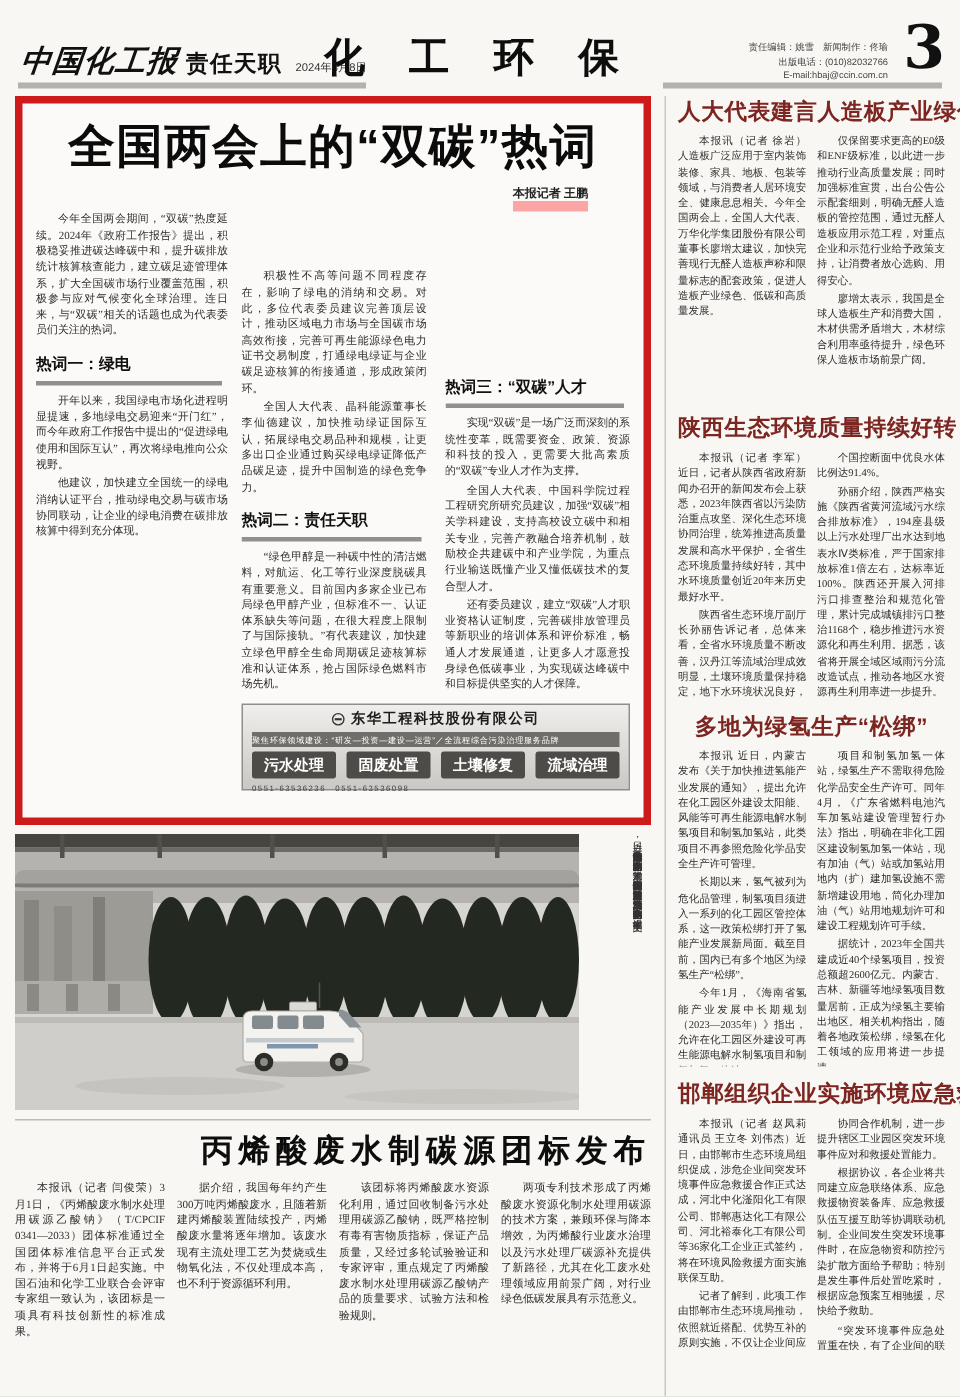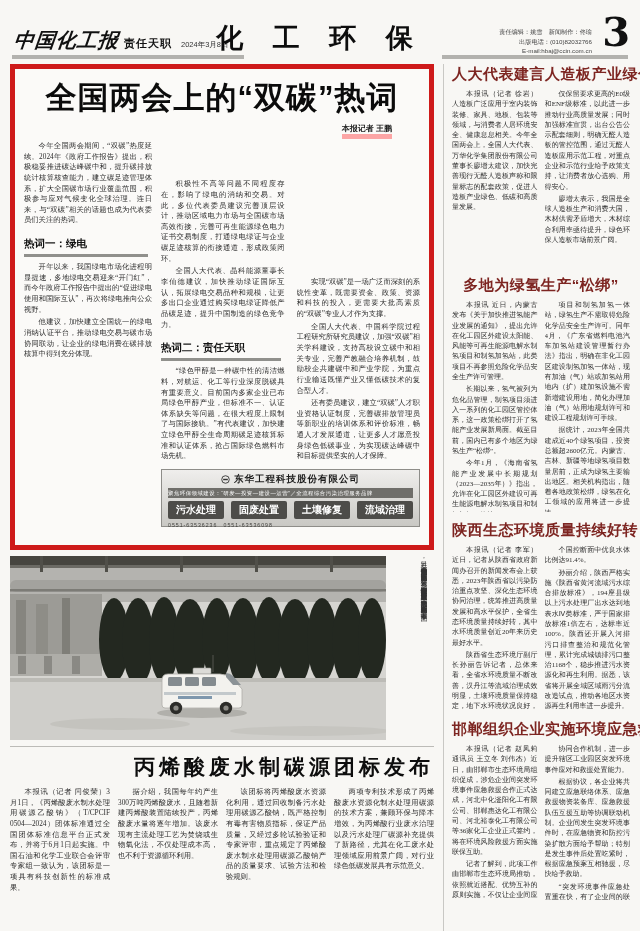--- a/index.html
+++ b/index.html
@@ -4,21 +4,21 @@
 <style>
   html,body{margin:0;padding:0;background:#d9d8d4;}
   .page{position:relative;width:640px;height:931px;margin:0 auto;background:#f8f7f4;
         font-family:"Liberation Sans",sans-serif;color:#222;overflow:hidden;}
 
   
   .header{position:relative;height:62px;}
   .masthead{position:absolute;left:14px;top:27px;display:flex;align-items:baseline;gap:5px;}
   .logo{font-family:"DejaVu Serif",serif;font-style:italic;font-weight:bold;font-size:20px;
         transform:skewX(-6deg);letter-spacing:1px;color:#111;}
-  .slogan{font-weight:bold;font-size:11px;letter-spacing:1px;color:#111;}
+  .slogan{font-weight:bold;font-size:15px;letter-spacing:1px;color:#111;}
   .mdate{font-size:7.5px;color:#333;margin-left:4px;}
   .section-title{position:absolute;left:50%;transform:translateX(-50%);top:20px;
         font-size:27px;font-weight:bold;letter-spacing:11px;color:#0d0d0d;white-space:nowrap;}
   .header-info{position:absolute;right:48px;top:27px;text-align:right;font-size:6.2px;
         line-height:1.55;color:#444;}
   .pagenum{position:absolute;right:10px;top:12px;font-size:40px;font-weight:bold;
         font-family:"DejaVu Serif",serif;color:#111;line-height:1;}
   .rule{position:absolute;top:55px;height:4px;background:#b3b2ae;}
   .rule.l{left:12px;width:232px;}
   .rule.r{right:12px;width:186px;}
@@ -27,21 +27,21 @@
   .main{display:flex;padding:2px 10px 0;gap:9px;}
   .leftcol{width:424px;flex:0 0 424px;}
   .rail{flex:1;border-left:1px solid #c9c8c4;padding-left:8px;min-width:0;}
 
   
   .lead-box{box-sizing:border-box;height:486px;border:5px solid #ce1a1a;
         padding:6px 9px 8px;background:#fbfaf8;}
   .lead-head{margin:2px 0 0;font-size:31px;font-weight:bold;text-align:center;
         letter-spacing:1px;color:#0b0b0b;white-space:nowrap;}
   .byline{text-align:right;font-size:8px;color:#222;padding-right:28px;margin-top:4px;}
-  .byline span{border-bottom:5px solid #fca5a5;padding-bottom:1px;font-weight:bold;}
+  .byline span{border-bottom:7px solid #fca5a5;padding-bottom:1px;font-weight:bold;}
   .lead-cols{display:flex;gap:9px;margin-top:7px;height:386px;}
   .colA{width:128px;flex:0 0 128px;overflow:hidden;}
   .rightpart{flex:1;display:flex;flex-direction:column;min-width:0;}
   .cols23{display:flex;gap:12px;flex:1;overflow:hidden;align-items:flex-end;}
   .colB{flex:1;overflow:hidden;min-width:0;}
   p.para{margin:0 0 2px;text-indent:2em;font-size:7.3px;line-height:1.46;
         text-align:justify;color:#2d2d2d;font-family:Liberation Serif, serif;}
   .subhead{margin:7px 0 5px;}
   .subhead .t{font-size:10.5px;font-weight:bold;color:#111;}
   .subrule{height:3px;background:#90908c;margin-top:3px;width:97%;}
@@ -136,20 +136,24 @@
                   </div>
                 <div class="subhead">
                   <span class="t">热词二：责任天职</span>
                   <div class="subrule"></div>
                 </div>
                 <div>
                     <p class="para">“绿色甲醇是一种碳中性的清洁燃料，对航运、化工等行业深度脱碳具有重要意义。目前国内多家企业已布局绿色甲醇产业，但标准不一、认证体系缺失等问题，在很大程度上限制了与国际接轨。”有代表建议，加快建立绿色甲醇全生命周期碳足迹核算标准和认证体系，抢占国际绿色燃料市场先机。</p>
                   </div>
               </div>
               <div class="colB">
+                <div class="subhead" style="margin-top:0">
+                  <span class="t">热词三：“双碳”人才</span>
+                  <div class="subrule"></div>
+                </div>
                 <div>
                     <p class="para">实现“双碳”是一场广泛而深刻的系统性变革，既需要资金、政策、资源和科技的投入，更需要大批高素质的“双碳”专业人才作为支撑。</p>
                     <p class="para">全国人大代表、中国科学院过程工程研究所研究员建议，加强“双碳”相关学科建设，支持高校设立碳中和相关专业，完善产教融合培养机制，鼓励校企共建碳中和产业学院，为重点行业输送既懂产业又懂低碳技术的复合型人才。</p>
                     <p class="para">还有委员建议，建立“双碳”人才职业资格认证制度，完善碳排放管理员等新职业的培训体系和评价标准，畅通人才发展通道，让更多人才愿意投身绿色低碳事业，为实现碳达峰碳中和目标提供坚实的人才保障。</p>
                   </div>
               </div>
             </div>
 
             <div class="adbox">
               <div class="ad-title">
@@ -231,21 +235,21 @@
           <circle cx="216" cy="152" r="6.2" fill="#2c2c29"></circle>
           <circle cx="216" cy="152" r="2.6" fill="#8c8b86"></circle>
         </svg>
         <div class="vcap">近日，江苏一石化企业启动大气污染防治专项行动，出动走航监测车在厂区内巡测，对苯系物、挥发性有机物等污染因子实时监测分析，并对重点装置区域开展加密监测，助力大气污染精准治理。图为走航监测车正在厂区内作业。（本报记者 文/图）</div>
       </div>
 
       <div class="bottom-art">
         <h2 class="bottom-head">丙烯酸废水制碳源团标发布</h2>
         <div class="bottom-cols">
           <div class="colC">
-              <p class="para">本报讯（记者 闫俊荣）3月1日，《丙烯酸废水制水处理用碳源乙酸钠》（T/CPCIF 0504—2024）团体标准通过全国团体标准信息平台正式发布，并将于6月1日起实施。中国石油和化学工业联合会评审专家组一致认为，该团标是一项具有科技创新性的标准成果。</p>
+              <p class="para">本报讯（记者 闫俊荣）3月1日，《丙烯酸废水制水处理用碳源乙酸钠》（T/CPCIF 0341—2033）团体标准通过全国团体标准信息平台正式发布，并将于6月1日起实施。中国石油和化学工业联合会评审专家组一致认为，该团标是一项具有科技创新性的标准成果。</p>
             </div>
           <div class="colC">
               <p class="para">据介绍，我国每年约产生300万吨丙烯酸废水，且随着新建丙烯酸装置陆续投产，丙烯酸废水量将逐年增加。该废水现有主流处理工艺为焚烧或生物氧化法，不仅处理成本高，也不利于资源循环利用。</p>
             </div>
           <div class="colC">
               <p class="para">该团标将丙烯酸废水资源化利用，通过回收制备污水处理用碳源乙酸钠，既严格控制有毒有害物质指标，保证产品质量，又经过多轮试验验证和专家评审，重点规定了丙烯酸废水制水处理用碳源乙酸钠产品的质量要求、试验方法和检验规则。</p>
             </div>
           <div class="colC">
               <p class="para">两项专利技术形成了丙烯酸废水资源化制水处理用碳源的技术方案，兼顾环保与降本增效，为丙烯酸行业废水治理以及污水处理厂碳源补充提供了新路径，尤其在化工废水处理领域应用前景广阔，对行业绿色低碳发展具有示范意义。</p>
             </div>
@@ -263,49 +267,49 @@
               <p class="para">本报讯（记者 徐岩）人造板广泛应用于室内装饰装修、家具、地板、包装等领域，与消费者人居环境安全、健康息息相关。今年全国两会上，全国人大代表、万华化学集团股份有限公司董事长廖增太建议，加快完善现行无醛人造板声称和限量标志的配套政策，促进人造板产业绿色、低碳和高质量发展。</p>
             </div>
           <div class="colR">
               <p class="para">仅保留要求更高的E0级和ENF级标准，以此进一步推动行业高质量发展；同时加强标准宣贯，出台公告公示配套细则，明确无醛人造板的管控范围，通过无醛人造板应用示范工程，对重点企业和示范行业给予政策支持，让消费者放心选购、用得安心。</p>
               <p class="para">廖增太表示，我国是全球人造板生产和消费大国，木材供需矛盾增大，木材综合利用率亟待提升，绿色环保人造板市场前景广阔。</p>
             </div>
         </div>
       </div>
 
       <div class="rart">
+        <h3 class="rhead">陕西生态环境质量持续好转</h3>
+        <div class="rcols h3x">
+          <div class="colR">
+              <p class="para">本报讯（记者 李军）近日，记者从陕西省政府新闻办召开的新闻发布会上获悉，2023年陕西省以污染防治重点攻坚、深化生态环境协同治理，统筹推进高质量发展和高水平保护，全省生态环境质量持续好转，其中水环境质量创近20年来历史最好水平。</p>
+              <p class="para">陕西省生态环境厅副厅长孙丽告诉记者，总体来看，全省水环境质量不断改善，汉丹江等流域治理成效明显，土壤环境质量保持稳定，地下水环境状况良好，水质稳步提升，优良率达91%。</p>
+            </div>
+          <div class="colR">
+              <p class="para">个国控断面中优良水体比例达91.4%。</p>
+              <p class="para">孙丽介绍，陕西严格实施《陕西省黄河流域污水综合排放标准》，194座县级以上污水处理厂出水达到地表水Ⅳ类标准，严于国家排放标准1倍左右，达标率近100%。陕西还开展入河排污口排查整治和规范化管理，累计完成城镇排污口整治1168个，稳步推进污水资源化和再生利用。据悉，该省将开展全域区域雨污分流改造试点，推动各地区水资源再生利用率进一步提升。</p>
+            </div>
+        </div>
+      </div>
+
+      <div class="rart">
         <h3 class="rhead">多地为绿氢生产“松绑”</h3>
         <div class="rcols h2x">
           <div class="colR">
               <p class="para">本报讯 近日，内蒙古发布《关于加快推进氢能产业发展的通知》，提出允许在化工园区外建设太阳能、风能等可再生能源电解水制氢项目和制氢加氢站，此类项目不再参照危险化学品安全生产许可管理。</p>
               <p class="para">长期以来，氢气被列为危化品管理，制氢项目须进入一系列的化工园区管控体系，这一政策松绑打开了氢能产业发展新局面。截至目前，国内已有多个地区为绿氢生产“松绑”。</p>
               <p class="para">今年1月，《海南省氢能产业发展中长期规划（2023—2035年）》指出，允许在化工园区外建设可再生能源电解水制氢项目和制氢加氢一体站。</p>
             </div>
           <div class="colR">
               <p class="para">项目和制氢加氢一体站，绿氢生产不需取得危险化学品安全生产许可。同年4月，《广东省燃料电池汽车加氢站建设管理暂行办法》指出，明确在非化工园区建设制氢加氢一体站，现有加油（气）站或加氢站用地内（扩）建加氢设施不需新增建设用地，简化办理加油（气）站用地规划许可和建设工程规划许可手续。</p>
               <p class="para">据统计，2023年全国共建成近40个绿氢项目，投资总额超2600亿元。内蒙古、吉林、新疆等地绿氢项目数量居前，正成为绿氢主要输出地区。相关机构指出，随着各地政策松绑，绿氢在化工领域的应用将进一步提速。</p>
             </div>
         </div>
       </div>
 
       <div class="rart">
-        <h3 class="rhead">陕西生态环境质量持续好转</h3>
-        <div class="rcols h3x">
-          <div class="colR">
-              <p class="para">本报讯（记者 李军）近日，记者从陕西省政府新闻办召开的新闻发布会上获悉，2023年陕西省以污染防治重点攻坚、深化生态环境协同治理，统筹推进高质量发展和高水平保护，全省生态环境质量持续好转，其中水环境质量创近20年来历史最好水平。</p>
-              <p class="para">陕西省生态环境厅副厅长孙丽告诉记者，总体来看，全省水环境质量不断改善，汉丹江等流域治理成效明显，土壤环境质量保持稳定，地下水环境状况良好，水质稳步提升，优良率达91%。</p>
-            </div>
-          <div class="colR">
-              <p class="para">个国控断面中优良水体比例达91.4%。</p>
-              <p class="para">孙丽介绍，陕西严格实施《陕西省黄河流域污水综合排放标准》，194座县级以上污水处理厂出水达到地表水Ⅳ类标准，严于国家排放标准1倍左右，达标率近100%。陕西还开展入河排污口排查整治和规范化管理，累计完成城镇排污口整治1168个，稳步推进污水资源化和再生利用。据悉，该省将开展全域区域雨污分流改造试点，推动各地区水资源再生利用率进一步提升。</p>
-            </div>
-        </div>
-      </div>
-
-      <div class="rart">
         <h3 class="rhead">邯郸组织企业实施环境应急救援合作</h3>
         <div class="rcols h4x">
           <div class="colR">
               <p class="para">本报讯（记者 赵凤莉 通讯员 王立冬 刘伟杰）近日，由邯郸市生态环境局组织促成，涉危企业间突发环境事件应急救援合作正式达成，河北中化滏阳化工有限公司、邯郸惠达化工有限公司、河北裕泰化工有限公司等36家化工企业正式签约，将在环境风险救援方面实施联保互助。</p>
               <p class="para">记者了解到，此项工作由邯郸市生态环境局推动，依照就近搭配、优势互补的原则实施，不仅让企业间应急物资和应急救援力量共享互助成为现实，也弥补了部分企业自有应急力量的不足，是全市应急力量的有力补充。</p>
             </div>
           <div class="colR">
               <p class="para">协同合作机制，进一步提升辖区工业园区突发环境事件应对和救援处置能力。</p>
               <p class="para">根据协议，各企业将共同建立应急联络体系、应急救援物资装备库、应急救援队伍互援互助等协调联动机制。企业间发生突发环境事件时，在应急物资和防控污染扩散方面给予帮助；特别是发生事件后处置吃紧时，根据应急预案互相驰援，尽快给予救助。</p>
               <p class="para">“突发环境事件应急处置重在快，有了企业间的联保互助，为企业可持续发展增添了助力保障。”河北中化化工股份公司经理表示，企业之间将以此为契机实施联防联动，最大限度减少突发事件带来的环境损害和损失。</p>

